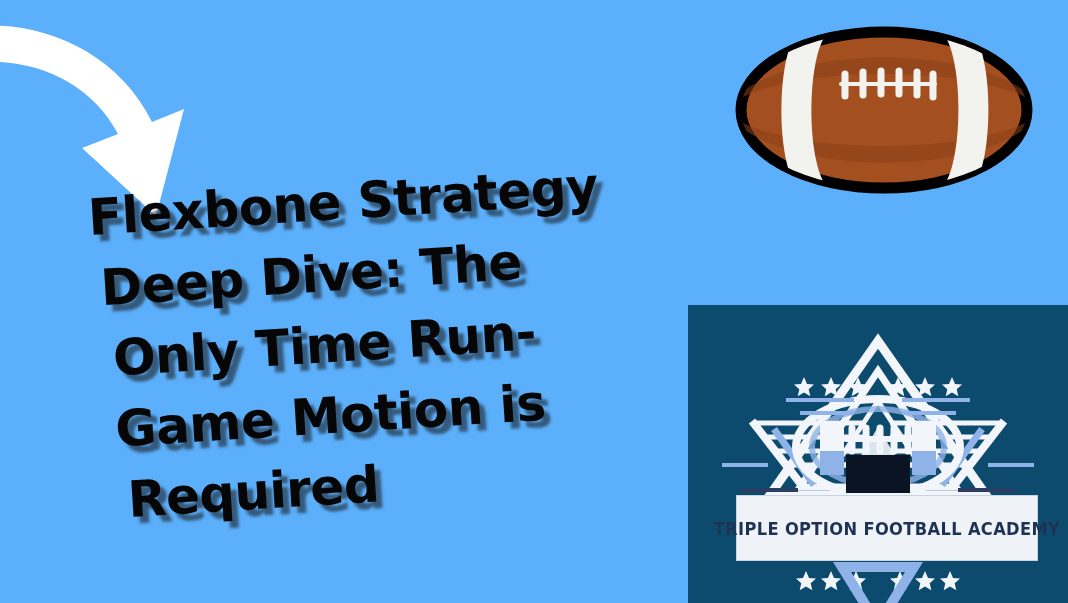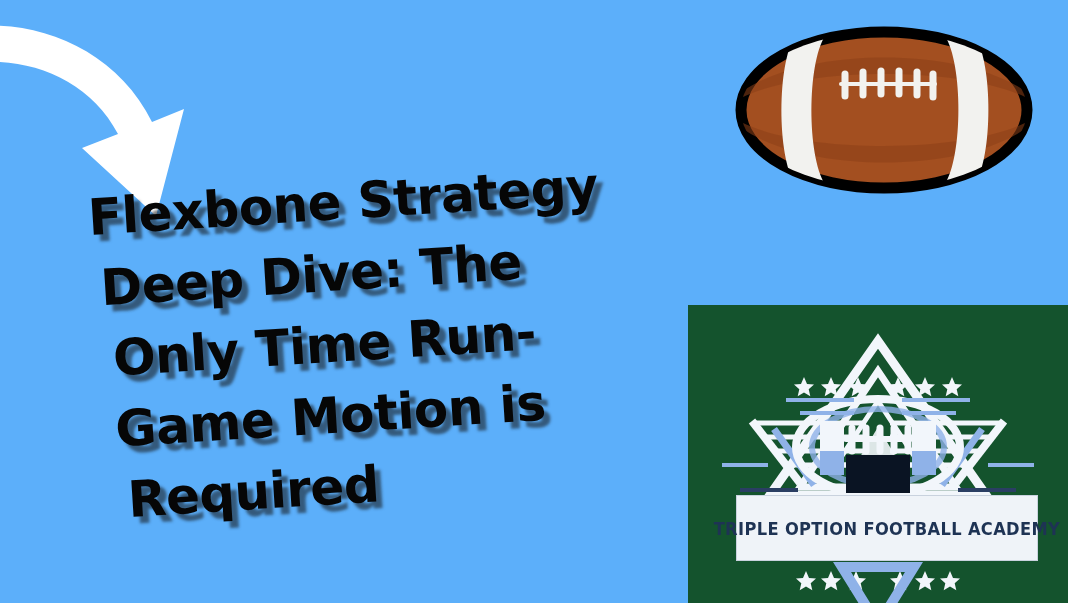--- a/index.html
+++ b/index.html
@@ -64,21 +64,21 @@
     height: 176px;
   }
 
   
   #logo-card {
     position: absolute;
     left: 688px;
     top: 305px;
     width: 380px;
     height: 298px;
-    background: #14532d;
+    background: #0c4a6e;
     overflow: hidden;
   }
   #logo-emblem {
     position: absolute;
     left: 0;
     top: 0;
     width: 380px;
     height: 298px;
   }
   #logo-banner {

